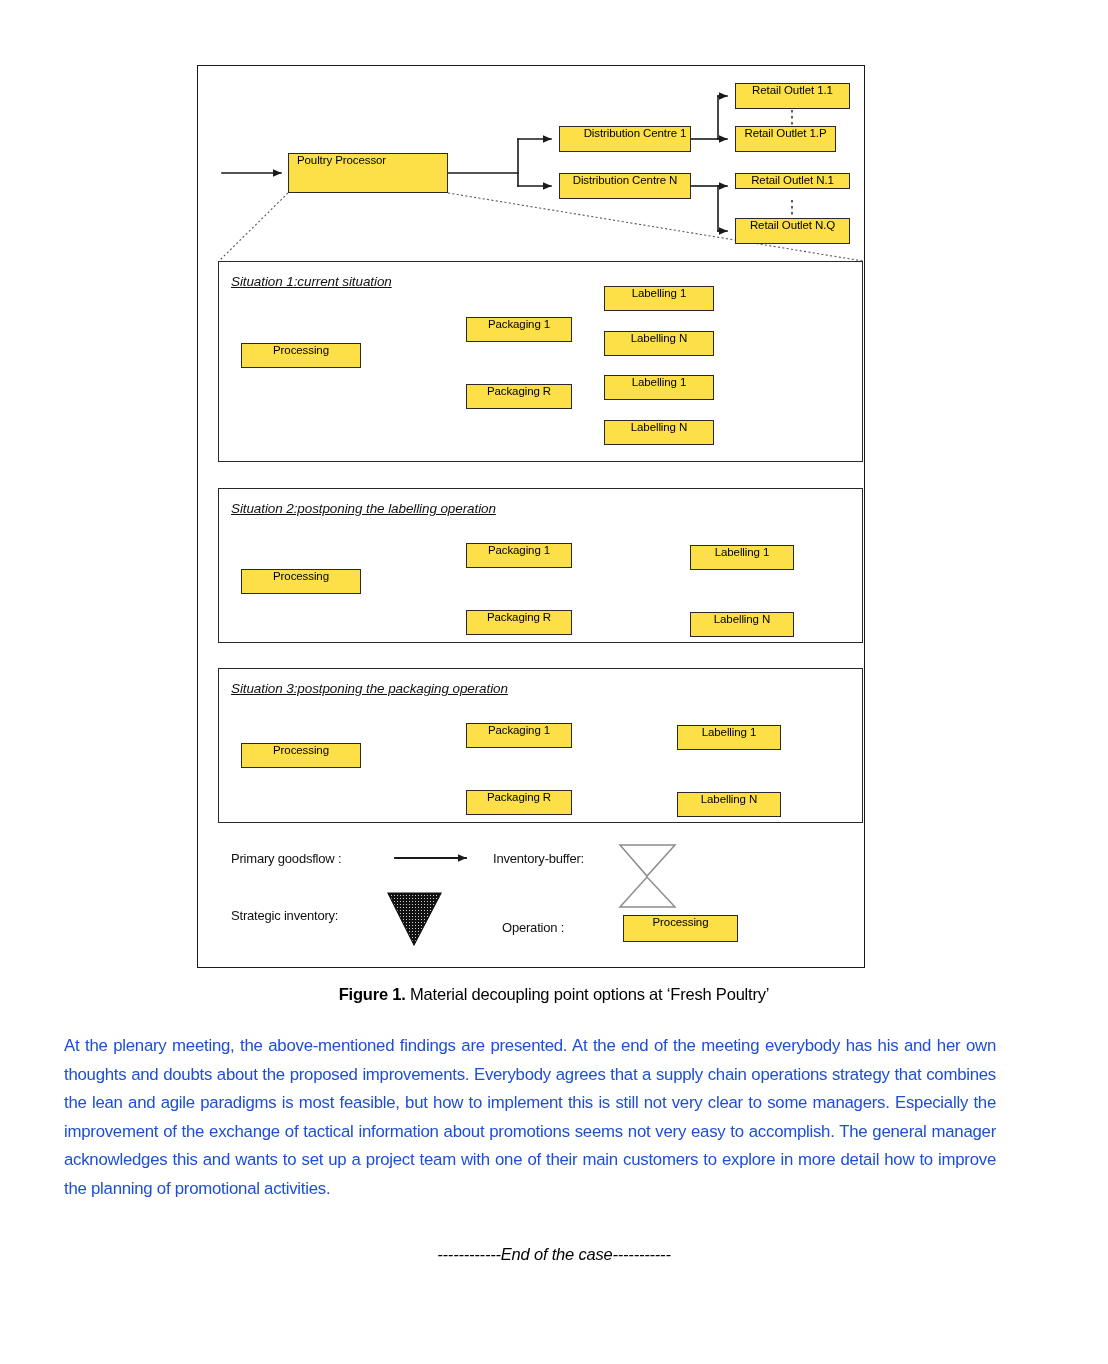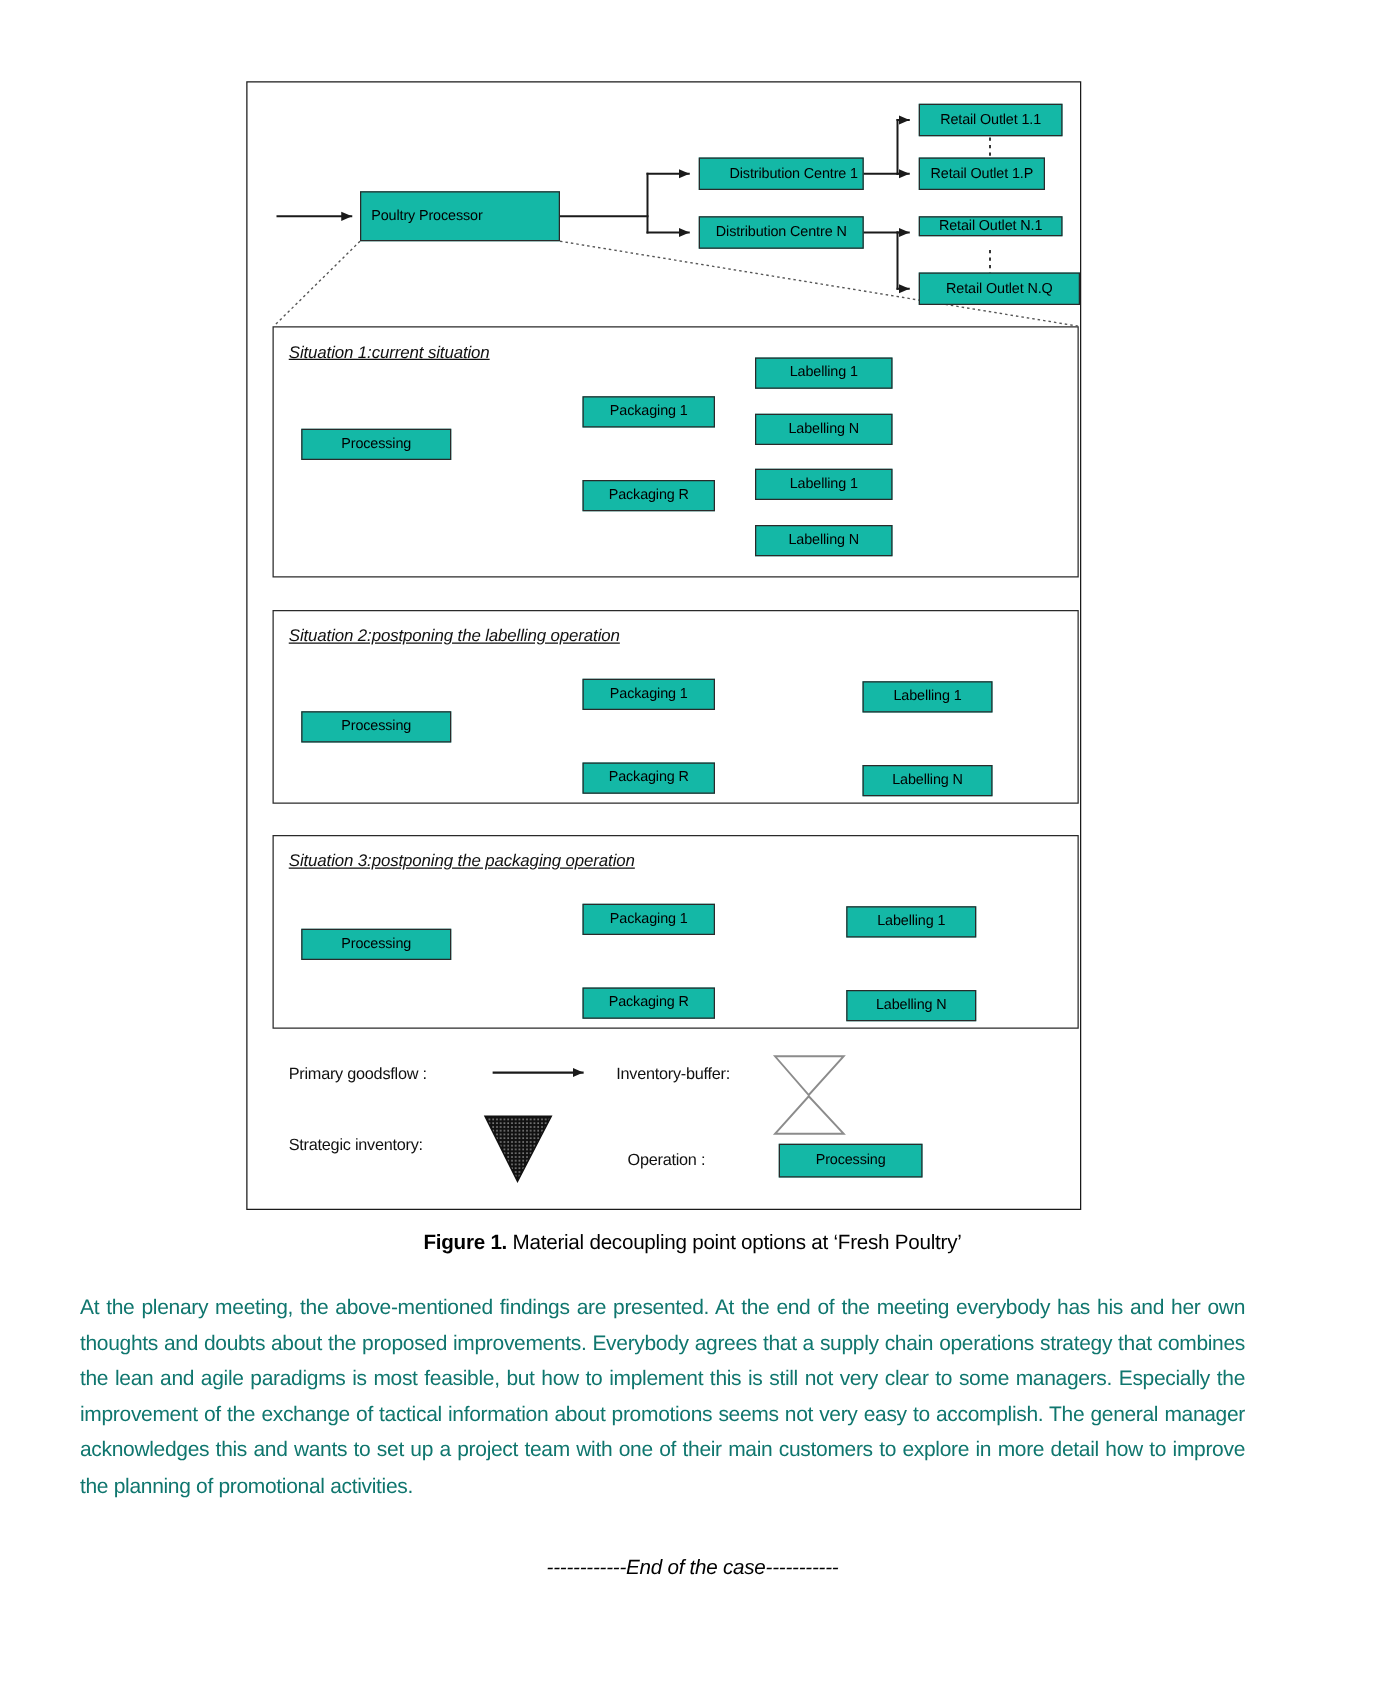--- a/index.html
+++ b/index.html
@@ -10,23 +10,23 @@
   }
   
   #figure-frame{
     position:absolute;left:197px;top:65px;width:668px;height:903px;
     border:1.5px solid #1a1a1a;box-sizing:border-box;background:#fff;
   }
   #figure-svg{position:absolute;left:0;top:0;width:1108px;height:1364px;pointer-events:none;}
 
   
   .pbox{
-    position:absolute;box-sizing:border-box;background:#14b8a6;
+    position:absolute;box-sizing:border-box;background:#fde047;
     border:1.4px solid #2a2a2a;
-    display:flex;align-items:center;justify-content:center;
+    display:flex;justify-content:center;
     font-size:11.5px;line-height:1.1;color:#000;white-space:nowrap;
     letter-spacing:-0.1px;
   }
 
   
   .sitbox{
     position:absolute;box-sizing:border-box;background:#fff;
     border:1.4px solid #2a2a2a;
   }
   .sitlabel{
@@ -42,21 +42,21 @@
 
   
   #caption{
     position:absolute;left:0;top:985px;width:1108px;text-align:center;
     font-size:16.5px;color:#000;letter-spacing:-0.2px;
   }
   #caption b{font-weight:bold;}
   #bodytext{
     position:absolute;left:64px;top:1032px;width:932px;
     font-size:16.8px;line-height:28.5px;text-align:justify;
-    color:#0f766e;letter-spacing:-0.25px;
+    color:#1d4ed8;letter-spacing:-0.25px;
   }
   #endline{
     position:absolute;left:0;top:1245px;width:1108px;text-align:center;
     font-style:italic;font-size:16.5px;color:#000;letter-spacing:-0.2px;
   }
 </style>
 </head>
 <body>
 
 <div id="figure-frame"></div>
@@ -230,21 +230,21 @@
 
 <div class="pbox" style="left:735px;top:83px;width:115px;height:26px;">
   <span>Retail Outlet 1.1</span>
 </div>
 <div class="pbox" style="left:735px;top:126px;width:101px;height:26px;">
   <span>Retail Outlet 1.P</span>
 </div>
 <div class="pbox" style="left:735px;top:173px;width:115px;height:16px;">
   <span>Retail Outlet N.1</span>
 </div>
-<div class="pbox" style="left:735px;top:218px;width:129px;height:26px;">
+<div class="pbox" style="left:735px;top:218px;width:115px;height:26px;">
   <span>Retail Outlet N.Q</span>
 </div>
 
 <div class="sitbox" style="left:218px;top:261px;width:645px;height:201px;"></div>
 <div class="sitlabel" style="left:231px;top:274px;">Situation 1:current situation</div>
 
 <div class="pbox" style="left:241px;top:343px;width:120px;height:25px;">
   <span>Processing</span>
 </div>
 <div class="pbox" style="left:466px;top:317px;width:106px;height:25px;">

